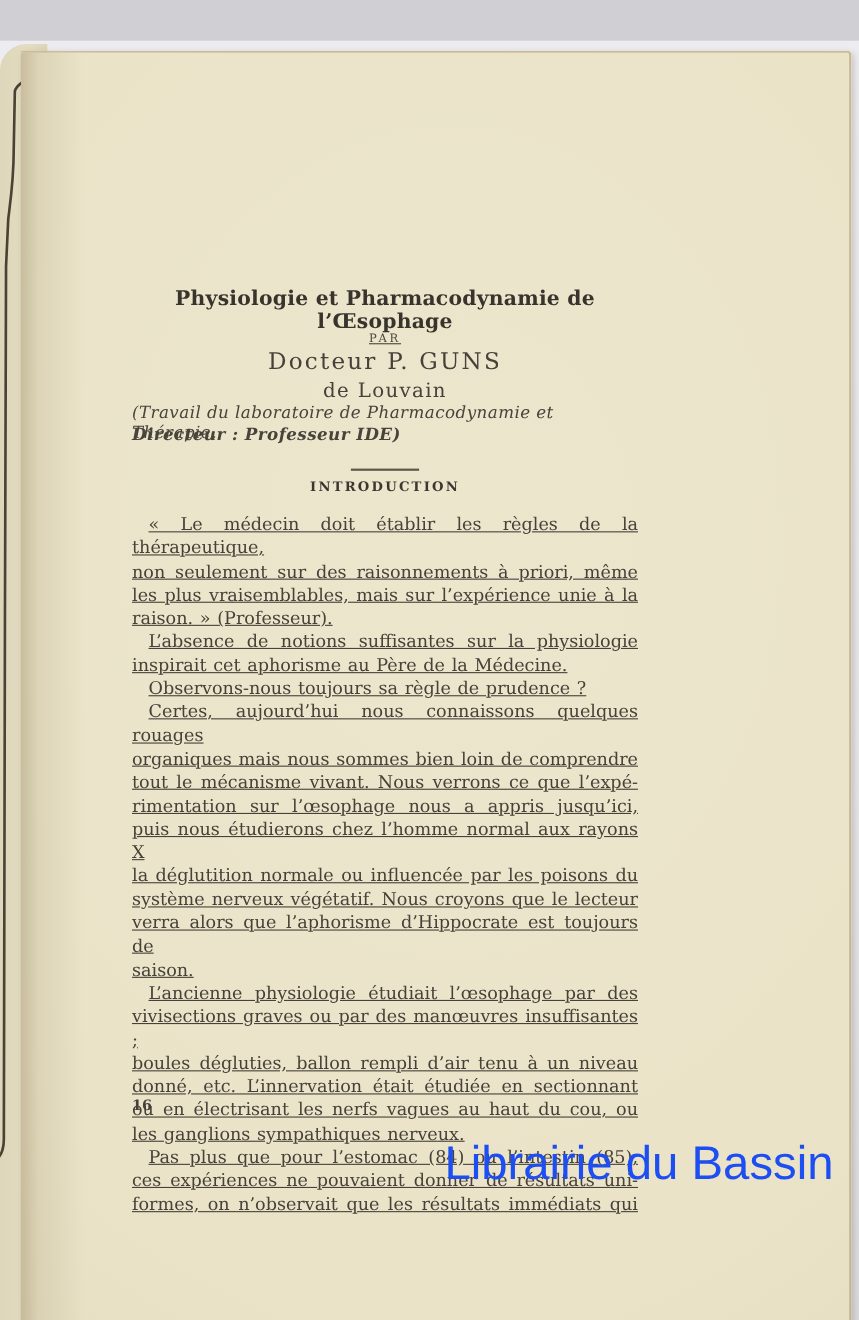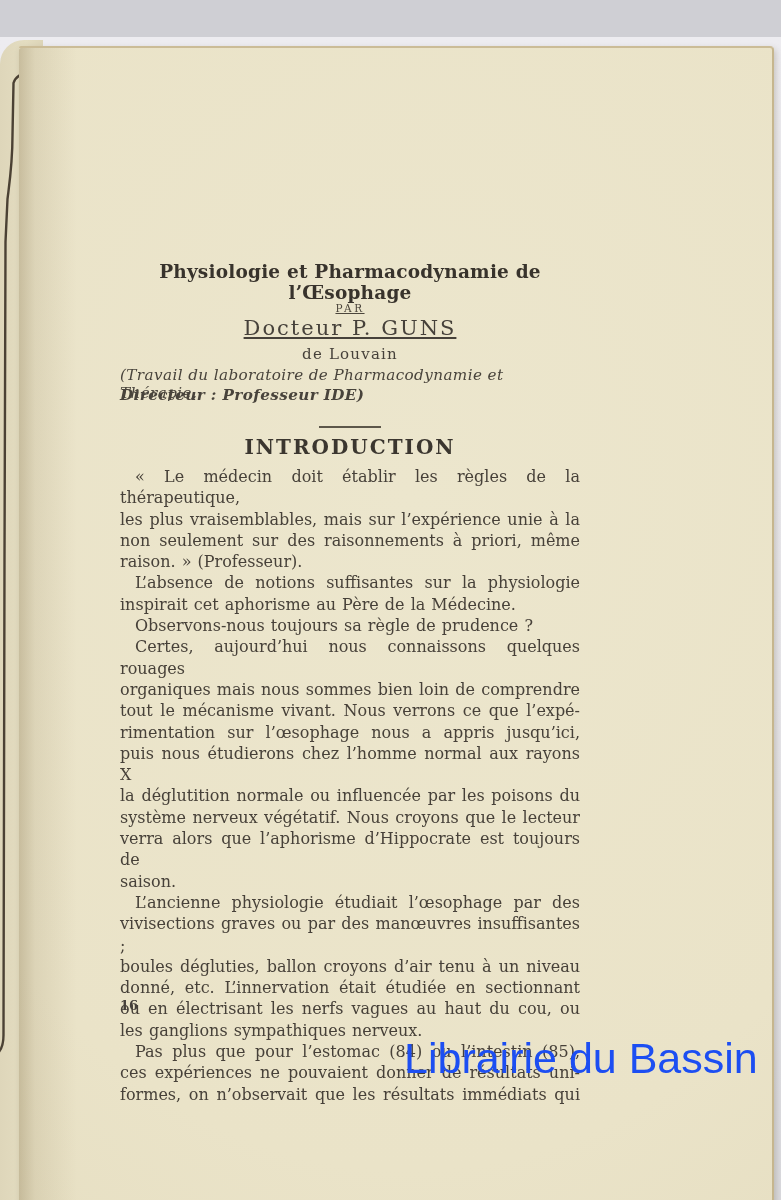--- a/index.html
+++ b/index.html
@@ -47,37 +47,37 @@
   }
   .content { position: absolute; left: 101px; top: 0; width: 460px; }
   .content > div, .content > h1 { position: absolute; left: 0; right: 0; }
 
   .title {
     top: 213px; margin: 0;
     font-size: 18.5px; font-weight: bold; letter-spacing: 0.2px;
     text-align: center; color: #38332c;
   }
   .byline  { top: 254px; font-size: 10.5px; letter-spacing: 2.5px; text-align: center; color: #4c463c; text-decoration: underline; }
-  .author  { top: 268px; font-size: 21px; letter-spacing: 2px; text-align: center; color: #46413a; text-decoration: underline; }
-  .affil   { top: 297px; font-size: 15px; letter-spacing: 1.2px; text-align: center; color: #46413a; }
+  .author  { top: 268px; font-size: 21px; letter-spacing: 2px; text-align: center; color: #46413a; }
+  .affil   { top: 297px; font-size: 18px; letter-spacing: 1.2px; text-align: center; color: #46413a; }
   .credit  { font-style: italic; font-size: 15.2px; color: #48433b; letter-spacing: 0.4px; }
   .credit1 { top: 318px; }
   .credit2 { top: 338px; font-weight: bold; }
   .divider {
     top: 378px; left: 199px !important; right: auto !important;
     width: 62px; height: 2px; background: #5d574a;
   }
-  .section { top: 387px; font-size: 20px; font-weight: bold; letter-spacing: 2px; text-align: center; color: #3b362f; }
+  .section { top: 387px; font-size: 12px; font-weight: bold; letter-spacing: 2px; text-align: center; color: #3b362f; }
 
   .bodytext {
     top: 418px;
     font-size: 16px; line-height: 21.3px;
     color: #474139; word-spacing: 1px;
   }
-  .para { margin: 0; }
+  .para { margin: 0; text-decoration: underline; }
   .line { text-align: justify; text-align-last: justify; }
   .line.first { text-indent: 15px; }
   .line.last { text-align-last: left; }
 
   .pagenum { top: 950px; font-size: 13px; font-weight: bold; padding-right: 17px; color: #45403a; }
 
   .watermark {
     position: absolute; left: 404px; top: 998px;
     font-family: "Liberation Sans", sans-serif;
     font-size: 43px; line-height: 1.1; letter-spacing: 0px;
@@ -103,22 +103,22 @@
       <div class="byline">PAR</div>
       <div class="author">Docteur P. GUNS</div>
       <div class="affil">de Louvain</div>
       <div class="credit credit1">(Travail du laboratoire de Pharmacodynamie et Thérapie,</div>
       <div class="credit credit2">Directeur : Professeur IDE)</div>
       <div class="divider"></div>
       <div class="section">INTRODUCTION</div>
       <div class="bodytext" style="color: rgb(71, 65, 57);">
           <div class="para">
             <div class="line first">« Le médecin doit établir les règles de la thérapeutique,</div>
+            <div class="line">non seulement sur des raisonnements à priori, même</div>
             <div class="line">les plus vraisemblables, mais sur l’expérience unie à la</div>
-            <div class="line">non seulement sur des raisonnements à priori, même</div>
             <div class="line last">raison. » (Professeur).</div>
           </div>
           <div class="para">
             <div class="line first">L’absence de notions suffisantes sur la physiologie</div>
             <div class="line last">inspirait cet aphorisme au Père de la Médecine.</div>
           </div>
           <div class="para">
             <div class="line first last">Observons-nous toujours sa règle de prudence ?</div>
           </div>
           <div class="para">
@@ -128,21 +128,21 @@
             <div class="line">rimentation sur l’œsophage nous a appris jusqu’ici,</div>
             <div class="line">puis nous étudierons chez l’homme normal aux rayons X</div>
             <div class="line">la déglutition normale ou influencée par les poisons du</div>
             <div class="line">système nerveux végétatif. Nous croyons que le lecteur</div>
             <div class="line">verra alors que l’aphorisme d’Hippocrate est toujours de</div>
             <div class="line last">saison.</div>
           </div>
           <div class="para">
             <div class="line first">L’ancienne physiologie étudiait l’œsophage par des</div>
             <div class="line">vivisections graves ou par des manœuvres insuffisantes ;</div>
-            <div class="line">boules dégluties, ballon croyons d’air tenu à un niveau</div>
+            <div class="line">boules dégluties, ballon rempli d’air tenu à un niveau</div>
             <div class="line">donné, etc. L’innervation était étudiée en sectionnant</div>
             <div class="line">ou en électrisant les nerfs vagues au haut du cou, ou</div>
             <div class="line last">les ganglions sympathiques nerveux.</div>
           </div>
           <div class="para">
             <div class="line first">Pas plus que pour l’estomac (84) ou l’intestin (85),</div>
             <div class="line">ces expériences ne pouvaient donner de résultats uni-</div>
             <div class="line">formes, on n’observait que les résultats immédiats qui</div>
           </div>
         </div>

